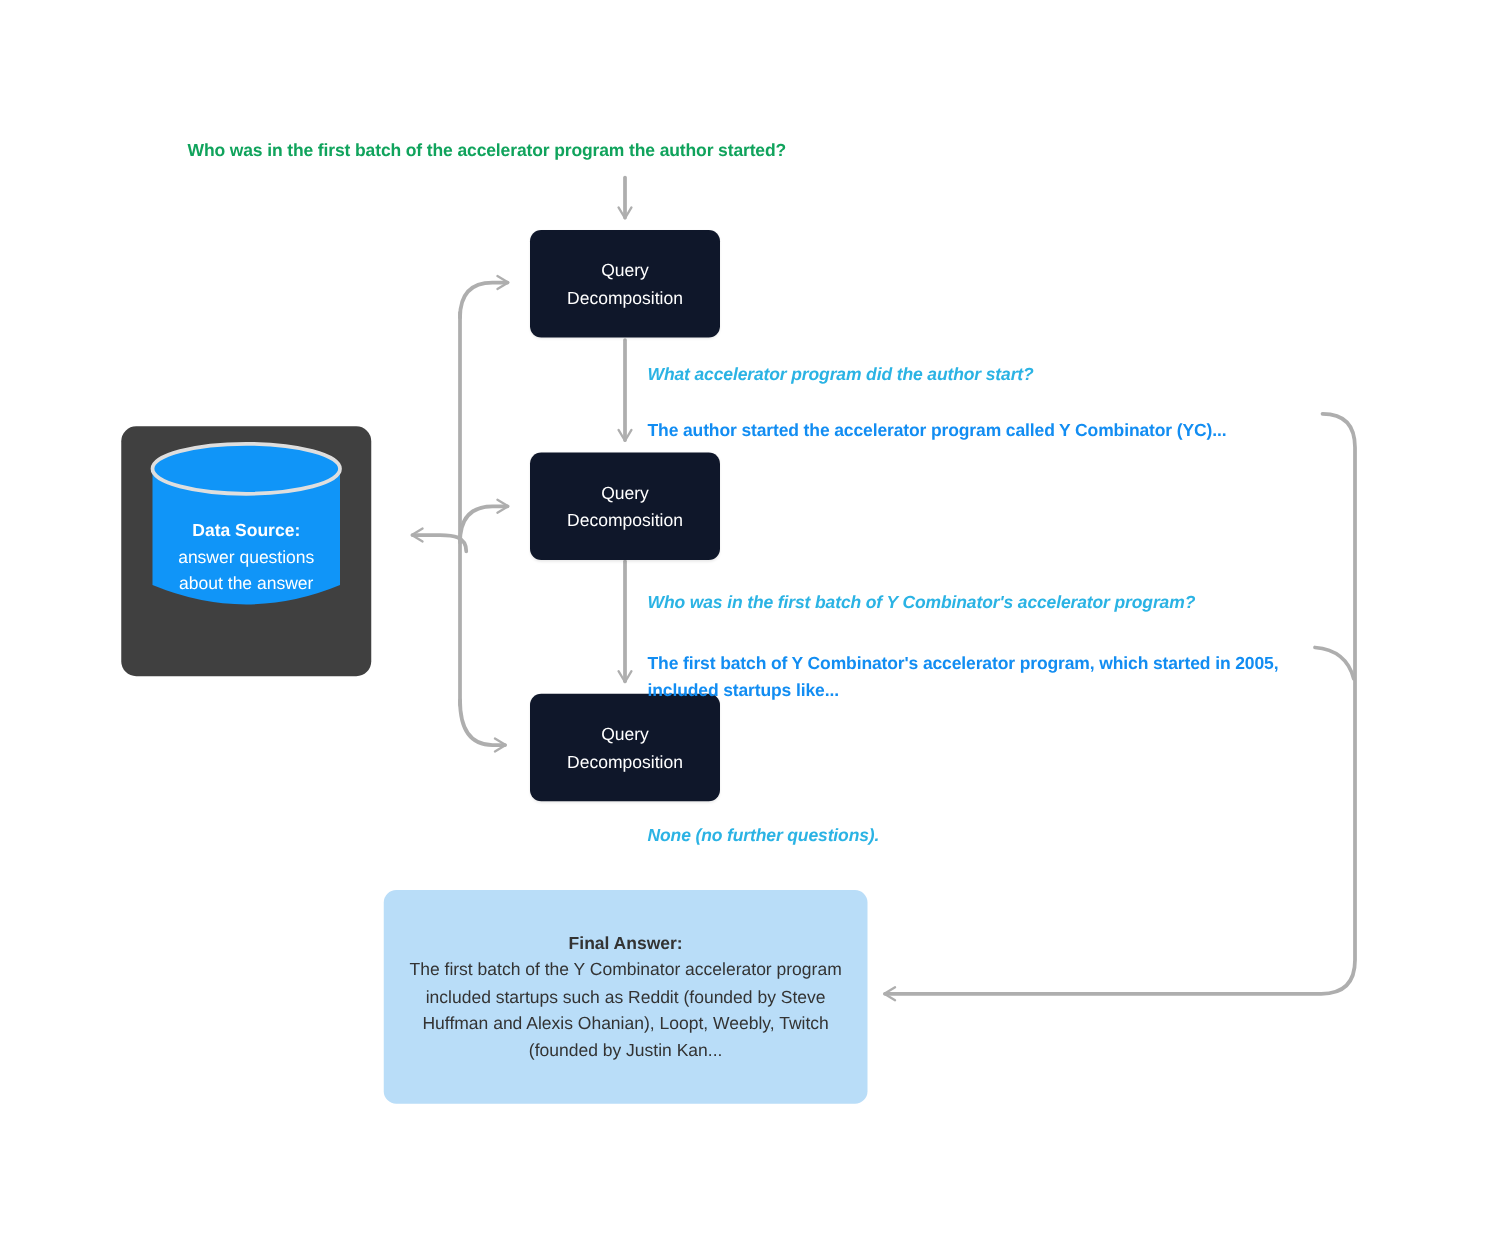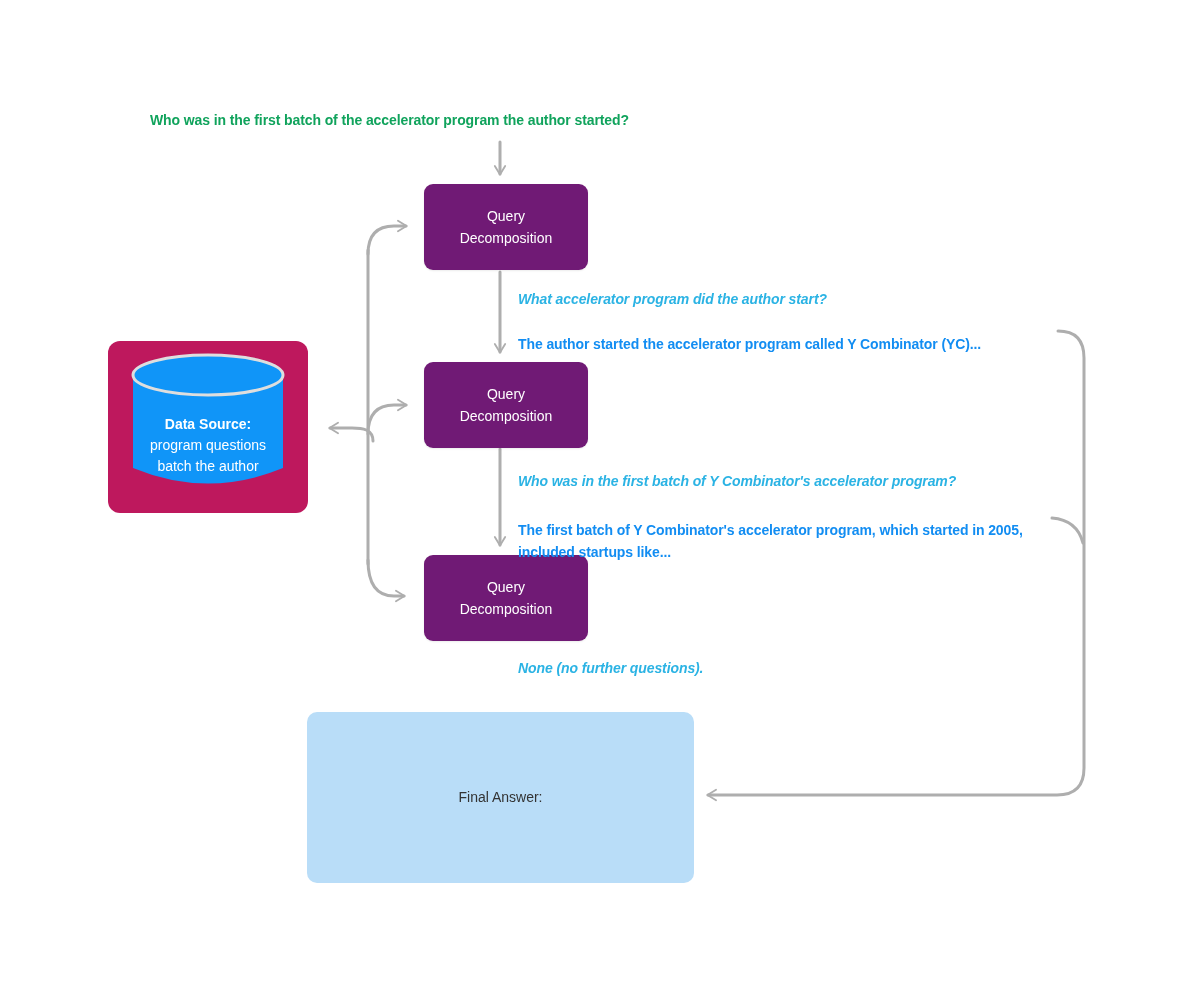--- a/index.html
+++ b/index.html
@@ -11,31 +11,31 @@
   .abs{position:absolute;}
 
   
   .question{
     left:150px;top:112px;width:630px;text-align:left;
     color:#10a35c;font-weight:bold;font-size:14px;letter-spacing:-0.1px;
   }
 
   
   .qd-box{
-    left:424px;width:164px;height:86px;background:#701a75;border-radius:9px;
+    left:424px;width:152px;height:86px;background:#0f172a;border-radius:9px;
     color:#ffffff;font-size:14px;line-height:22px;text-align:center;
     display:flex;align-items:center;justify-content:center;
     box-shadow:0 1px 2px rgba(0,0,0,0.08);
   }
   .qd-box .lbl{width:120px;}
   #qd1{top:184px;} #qd2{top:362px;} #qd3{top:555px;}
 
   
   .ds-container{
-    left:108px;top:341px;width:200px;height:172px;background:#be185d;border-radius:12px;
+    left:97px;top:341px;width:200px;height:200px;background:#404040;border-radius:12px;
   }
   .ds-text{
     left:0;top:73px;width:200px;text-align:center;color:#ffffff;
     font-size:14px;line-height:21px;
   }
   .ds-text .t{font-weight:bold;}
 
   
   .annot{left:518px;font-weight:bold;font-size:14px;letter-spacing:-0.1px;line-height:22px;}
   .cyan{color:#2bb3e4;font-style:italic;}
@@ -47,21 +47,21 @@
   #annot-none{top:657px;}
 
   
   .final-box{
     left:307px;top:712px;width:387px;height:171px;background:#b9ddf8;border-radius:10px;
     display:flex;align-items:center;justify-content:center;
   }
   .final-text{
     width:355px;text-align:center;color:#333333;font-size:14px;line-height:21.5px;
   }
-  .final-text .t{font-weight:normal;}
+  .final-text .t{font-weight:bold;}
 
   svg{position:absolute;left:0;top:0;}
 </style>
 </head>
 <body>
 
 <svg width="1200" height="998" viewBox="0 0 1200 998">
   <defs>
     <marker id="arr" viewBox="0 0 12 12" refX="9" refY="6" markerWidth="4.6" markerHeight="4.6" orient="auto-start-reverse">
       <path d="M2,1.5 L9.5,6 L2,10.5" fill="none" stroke="#aeaeae" stroke-width="1.6" stroke-linecap="round" stroke-linejoin="round"></path>
@@ -103,28 +103,29 @@
   <div class="lbl">Query Decomposition</div>
 </div>
 
 <div class="abs ds-container">
   <svg width="200" height="172" viewBox="0 0 200 172">
     <path d="M 25 34 L 25 127 Q 100 158 175 127 L 175 34 Z" fill="#1095f8"></path>
     <ellipse cx="100" cy="34" rx="75" ry="20" fill="#1095f8" stroke="#dedede" stroke-width="3"></ellipse>
   </svg>
   <div class="abs ds-text">
     <div class="t">Data Source:</div>
-    <div>program questions</div>
-    <div>batch the author</div>
+    <div>answer questions</div>
+    <div>about the answer</div>
   </div>
 </div>
 
 <div class="abs annot cyan" id="annot-q1">What accelerator program did the author start?</div>
 <div class="abs annot blue" id="annot-a1">The author started the accelerator program called Y Combinator (YC)...</div>
 <div class="abs annot cyan" id="annot-q2">Who was in the first batch of Y Combinator's accelerator program?</div>
 <div class="abs annot blue" id="annot-a2">The first batch of Y Combinator's accelerator program, which started in 2005, included startups like...</div>
 <div class="abs annot cyan" id="annot-none">None (no further questions).</div>
 
 <div class="abs final-box">
   <div class="final-text">
     <div class="t">Final Answer:</div>
+    <div>The first batch of the Y Combinator accelerator program included startups such as Reddit (founded by Steve Huffman and Alexis Ohanian), Loopt, Weebly, Twitch (founded by Justin Kan...</div>
   </div>
 </div>
 
 </body></html>

